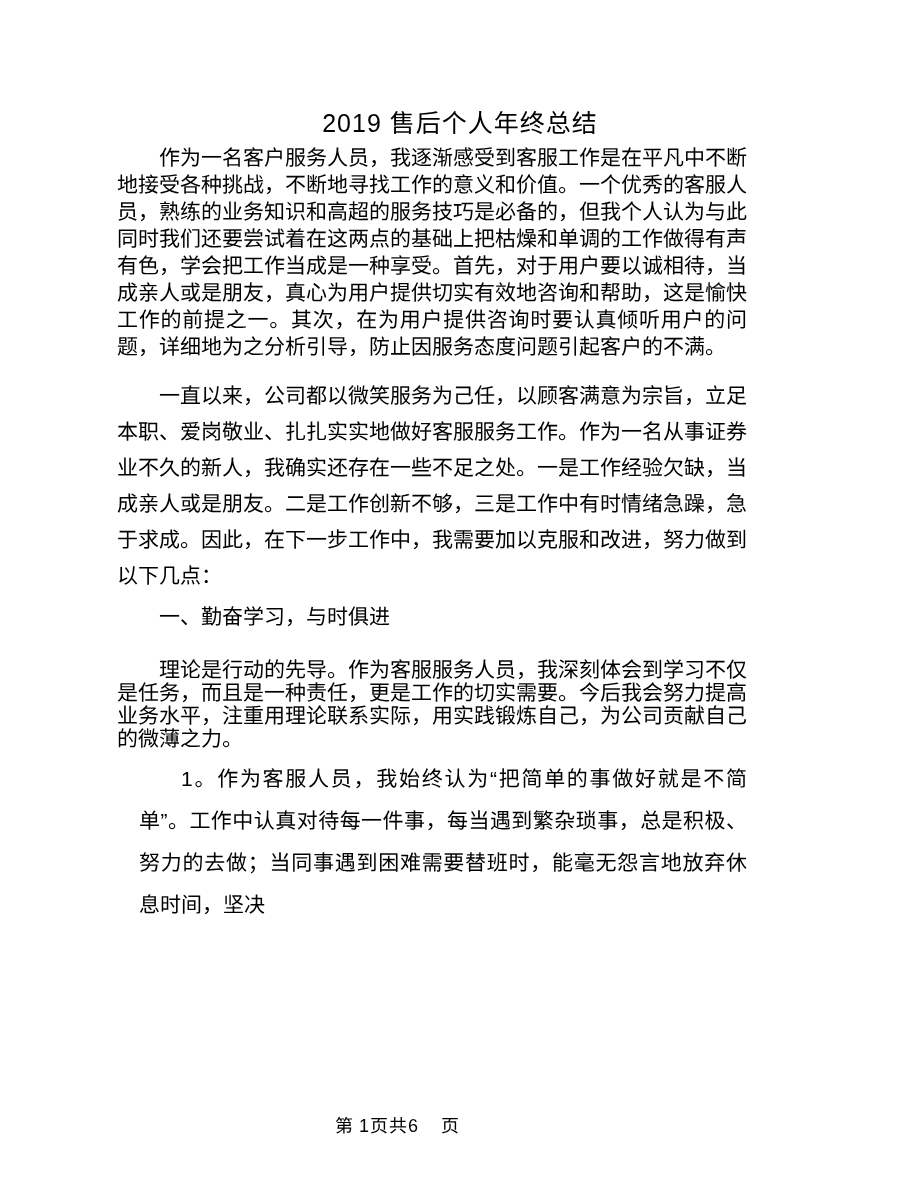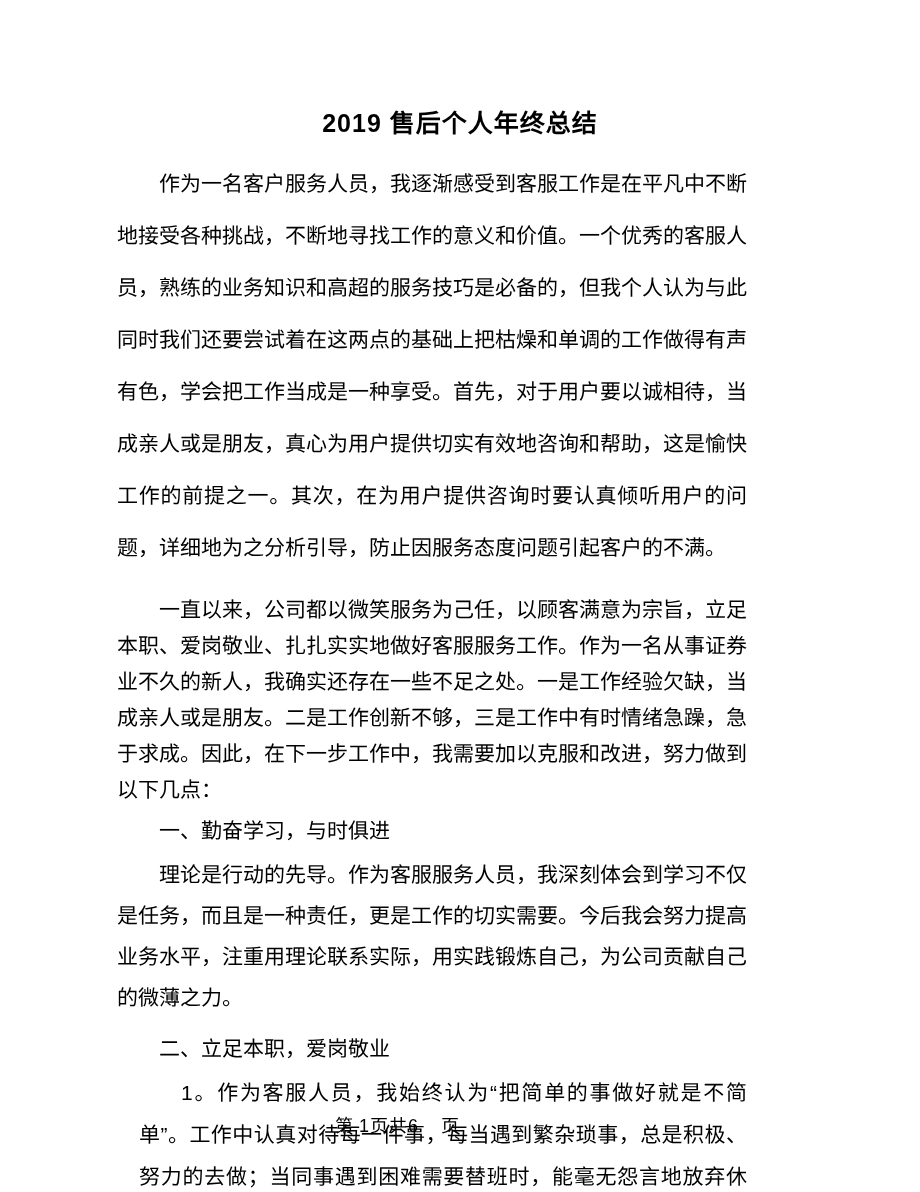--- a/index.html
+++ b/index.html
@@ -15,39 +15,39 @@
     width: 920px; height: 1192px;
     padding-top: 106px;
     background: #ffffff;
   }
   .doc-title {
     width: 920px;
     text-align: center;
     font-size: 25px;
     line-height: 34px;
     letter-spacing: 1px;
-    font-weight: 700;
+    font-weight: 400;
   }
   .column {
     margin-left: 117px;
     width: 630px;
     text-align: justify;
     text-justify: inter-character;
     line-break: strict;
   }
   .para, .heading {
     font-size: 21px;
     letter-spacing: 0;
   }
   .para { text-indent: 42px; }
   .heading { text-indent: 42px; white-space: nowrap; text-align: left; }
-  .p1 { margin-top: 18px; line-height: 52px; }
+  .p1 { margin-top: 4px; line-height: 27px; }
   .p2 { margin-top: 18px; line-height: 36px; }
   .h1 { margin-top: 8px; line-height: 30px; }
-  .p3 { margin-top: 8px; line-height: 41px; }
+  .p3 { margin-top: 26px; line-height: 23px; }
   .h2 { margin-top: 16px; line-height: 30px; }
   .p4 { margin-top: 8px;  line-height: 42px; margin-left: 22px; }
   .footer {
     position: absolute;
     top: 1114px; left: 0;
     width: 795px;
     text-align: center;
     font-size: 18px;
     line-height: 24px;
     letter-spacing: 1px;
@@ -65,21 +65,20 @@
   <div class="column">
 
     <div class="para p1">作为一名客户服务人员，我逐渐感受到客服工作是在平凡中不断地接受各种挑战，不断地寻找工作的意义和价值。一个优秀的客服人员，熟练的业务知识和高超的服务技巧是必备的，但我个人认为与此同时我们还要尝试着在这两点的基础上把枯燥和单调的工作做得有声有色，学会把工作当成是一种享受。首先，对于用户要以诚相待，当成亲人或是朋友，真心为用户提供切实有效地咨询和帮助，这是愉快工作的前提之一。其次，在为用户提供咨询时要认真倾听用户的问题，详细地为之分析引导，防止因服务态度问题引起客户的不满。</div>
 
     <div class="para p2">一直以来，公司都以微笑服务为己任，以顾客满意为宗旨，立足本职、爱岗敬业、扎扎实实地做好客服服务工作。作为一名从事证券业不久的新人，我确实还存在一些不足之处。一是工作经验欠缺，当成亲人或是朋友。二是工作创新不够，三是工作中有时情绪急躁，急于求成。因此，在下一步工作中，我需要加以克服和改进，努力做到以下几点：</div>
 
     <div class="heading h1">一、勤奋学习，与时俱进</div>
 
     <div class="para p3">理论是行动的先导。作为客服服务人员，我深刻体会到学习不仅是任务，而且是一种责任，更是工作的切实需要。今后我会努力提高业务水平，注重用理论联系实际，用实践锻炼自己，为公司贡献自己的微薄之力。</div>
 
-    <div class="heading h2">二、立足本职，爱岗敬业</div>
 
     <div class="para p4">1。作为客服人员，我始终认为“把简单的事做好就是不简单”。工作中认真对待每一件事，每当遇到繁杂琐事，总是积极、努力的去做；当同事遇到困难需要替班时，能毫无怨言地放弃休息时间，坚决</div>
 
   </div>
 
   <div class="footer">
     <span>第</span><span class="sp-s"></span><span>1</span><span>页共</span><span>6</span><span class="sp-l"></span><span>页</span>
   </div>
 
 </div>

